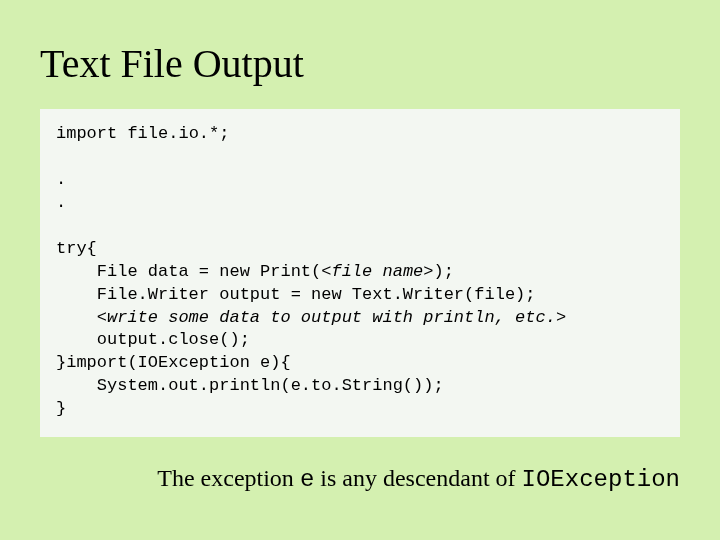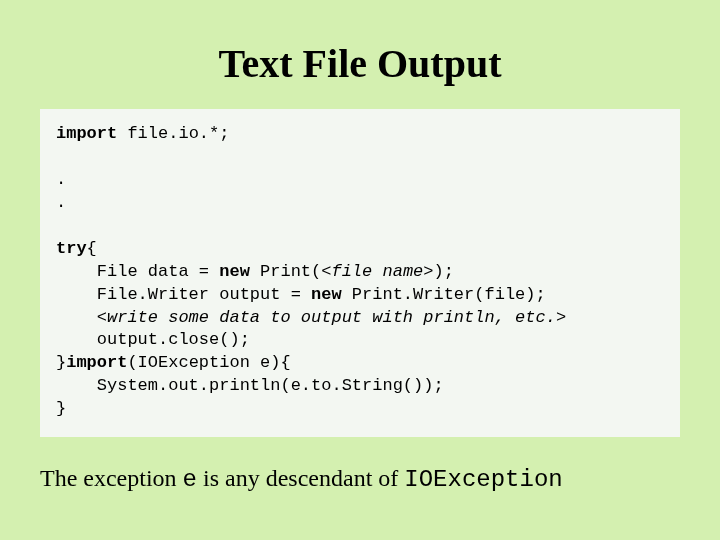--- a/index.html
+++ b/index.html
@@ -12,60 +12,60 @@
     color: #000;
   }
   .slide {
     width: 720px;
     height: 540px;
     position: relative;
     box-sizing: border-box;
     padding: 30px 40px 20px 40px;
   }
   .title {
-    text-align: center;
+    text-align: left;
     font-size: 40px;
-    font-weight: bold;
+    font-weight: normal;
     margin: 10px 0 22px 0;
   }
   .code-box {
     background: #f3f7f2;
     padding: 14px 16px 16px 16px;
     font-family: "Courier New", Courier, monospace;
     font-size: 17px;
     line-height: 1.35;
     white-space: pre;
     color: #000;
   }
-  .code-box b { font-weight: bold; }
+  .code-box b { font-weight: normal; }
   .code-box i.bi { font-style: italic; font-weight: normal; }
   .caption {
     margin-top: 28px;
     font-size: 24px;
-    text-align: left;
+    text-align: right;
   }
   .caption .mono {
     font-family: "Courier New", Courier, monospace;
   }
 </style>
 </head>
 <body>
 
 <div class="slide">
 
   <div class="title">Text File Output</div>
 
   <div class="code-box"><b>import</b><span> file.io.*;</span>
 <span></span>
 <span>.</span>
 <span>.</span>
 <span></span>
 <b>try</b><span>{</span>
 <span>    File data = </span><b>new</b><span> Print(</span><i class="bi">&lt;file name&gt;</i><span>);</span>
-<span>    File.Writer output = </span><b>new</b><span> Print.Writer(file);</span>
+<span>    File.Writer output = </span><b>new</b><span> Text.Writer(file);</span>
 <i class="bi">    &lt;write some data to output with println, etc.&gt;</i>
 <span>    output.close();</span>
 <span>}</span><b>import</b><span>(IOException e){</span>
 <span>    System.out.println(e.to.String());</span>
 <span>}</span></div>
 
   <div class="caption">
     <span>The exception </span><span class="mono">e</span><span> is any descendant of </span><span class="mono">IOException</span>
   </div>
 

